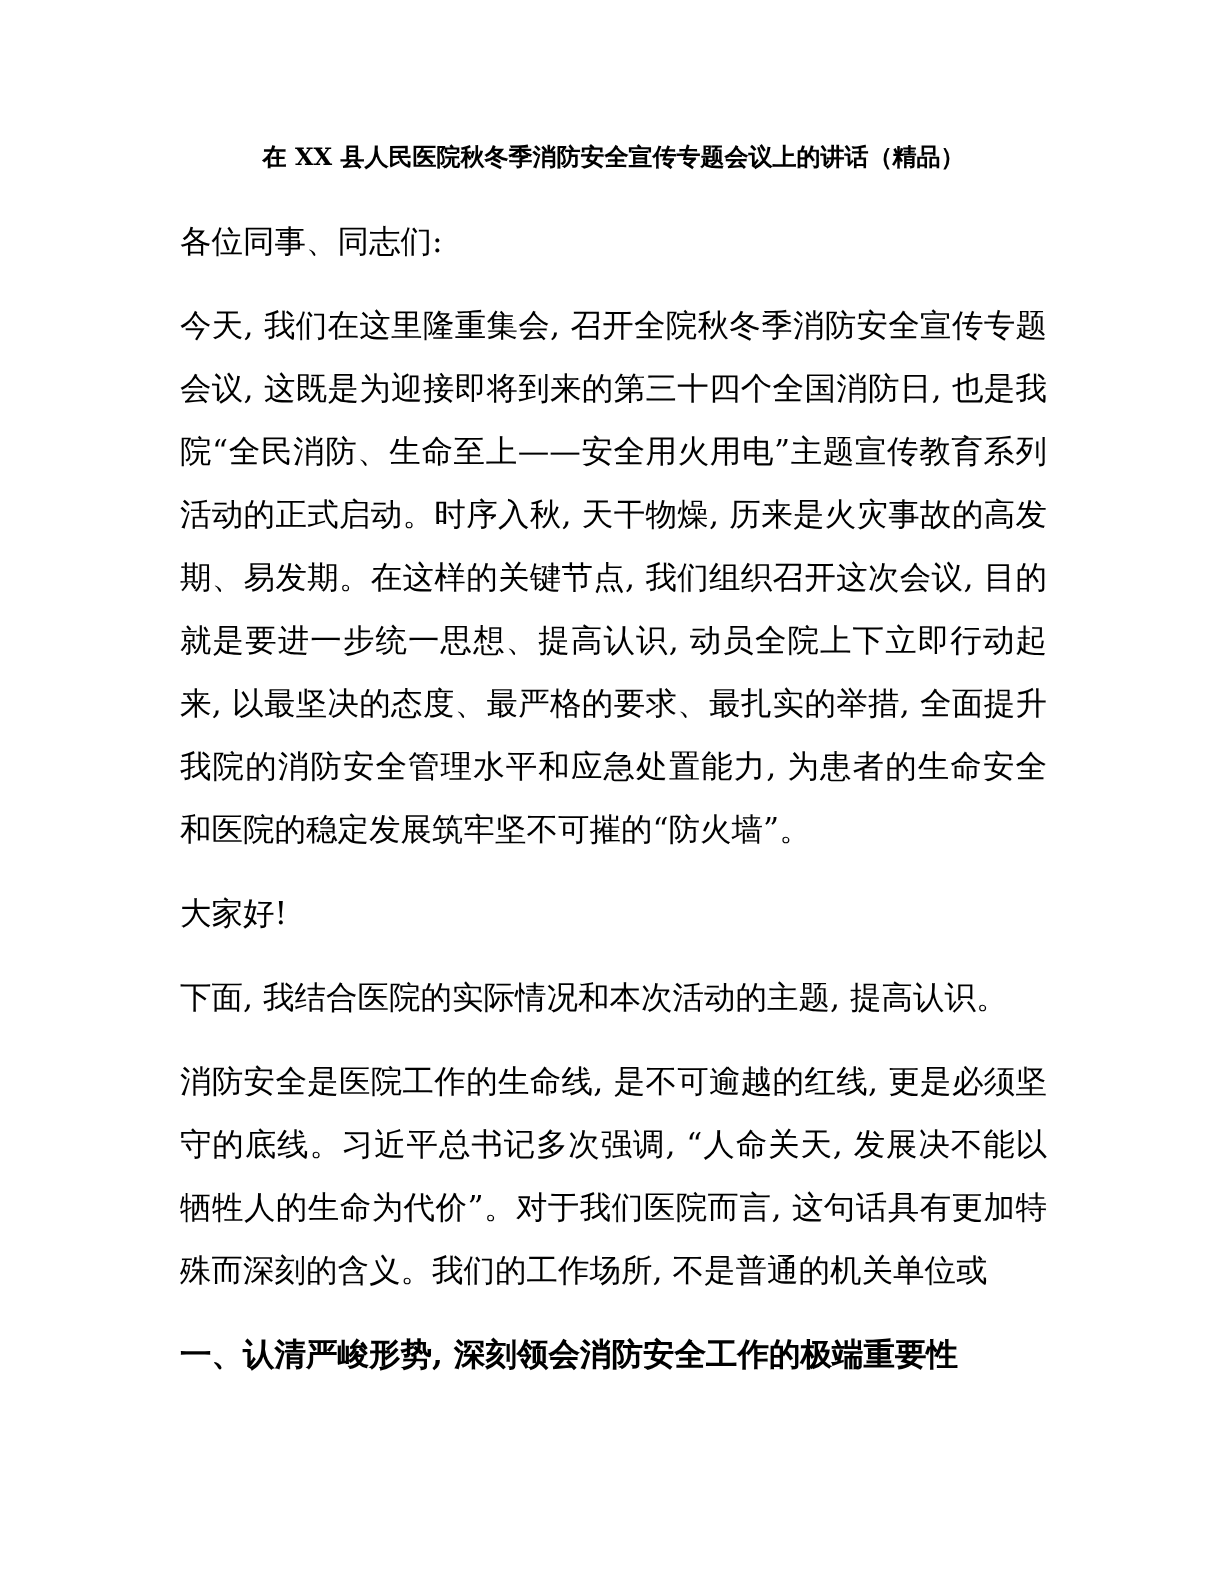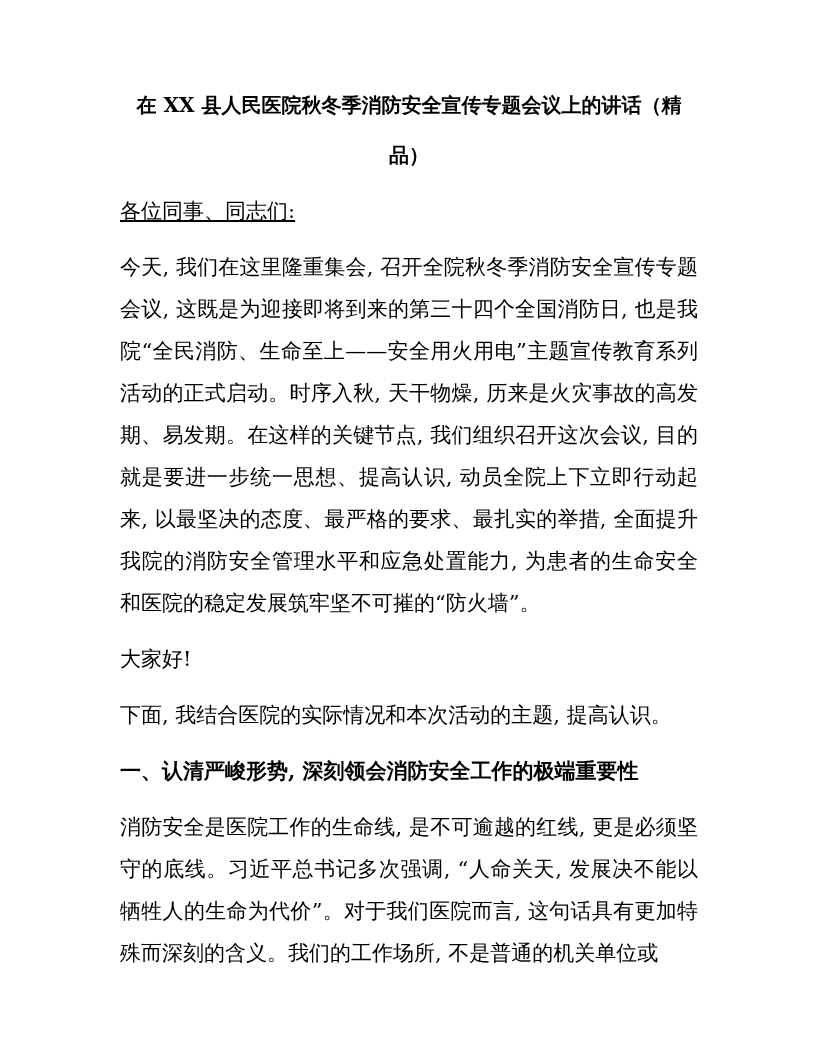--- a/index.html
+++ b/index.html
@@ -13,53 +13,52 @@
     height: 1056px;
     margin: 0 auto;
     background: #ffffff;
     box-sizing: border-box;
     padding: 80px 118px 96px 120px;
     overflow: hidden;
     font-family: "DejaVu Serif", "Liberation Serif", serif;
     color: #000000;
   }
   .doc-title {
-    font-size: 20px;
+    font-size: 16px;
     font-weight: bold;
     line-height: 50px;
     text-align: center;
     margin: 0 0 6px 0;
   }
   .doc-para {
     font-size: 21px;
     line-height: 42px;
     text-align: justify;
     text-justify: inter-ideograph;
     margin: 14px 0 0 0;
   }
   .doc-para.first-after-title {
     margin-top: 10px;
-    text-decoration: underline;
   }
   .doc-heading {
     font-weight: bold;
   }
 </style>
 </head>
 <body>
 
 <div class="doc-page">
 
   <h1 class="doc-title">在 XX 县人民医院秋冬季消防安全宣传专题会议上的讲话（精品）</h1>
 
   <p class="doc-para first-after-title">各位同事、同志们:</p>
 
   <p class="doc-para">今天, 我们在这里隆重集会, 召开全院秋冬季消防安全宣传专题会议, 这既是为迎接即将到来的第三十四个全国消防日, 也是我院“全民消防、生命至上——安全用火用电”主题宣传教育系列活动的正式启动。时序入秋, 天干物燥, 历来是火灾事故的高发期、易发期。在这样的关键节点, 我们组织召开这次会议, 目的就是要进一步统一思想、提高认识, 动员全院上下立即行动起来, 以最坚决的态度、最严格的要求、最扎实的举措, 全面提升我院的消防安全管理水平和应急处置能力, 为患者的生命安全和医院的稳定发展筑牢坚不可摧的“防火墙”。</p>
 
   <p class="doc-para">大家好!</p>
 
   <p class="doc-para">下面, 我结合医院的实际情况和本次活动的主题, 提高认识。</p>
 
+  <p class="doc-para">消防安全是医院工作的生命线, 是不可逾越的红线, 更是必须坚守的底线。习近平总书记多次强调, “人命关天, 发展决不能以牺牲人的生命为代价”。对于我们医院而言, 这句话具有更加特殊而深刻的含义。我们的工作场所, 不是普通的机关单位或</p>
+
   <p class="doc-para doc-heading">一、认清严峻形势, 深刻领会消防安全工作的极端重要性</p>
-
-  <p class="doc-para">消防安全是医院工作的生命线, 是不可逾越的红线, 更是必须坚守的底线。习近平总书记多次强调, “人命关天, 发展决不能以牺牲人的生命为代价”。对于我们医院而言, 这句话具有更加特殊而深刻的含义。我们的工作场所, 不是普通的机关单位或</p>
 
 </div>
 
 </body></html>

